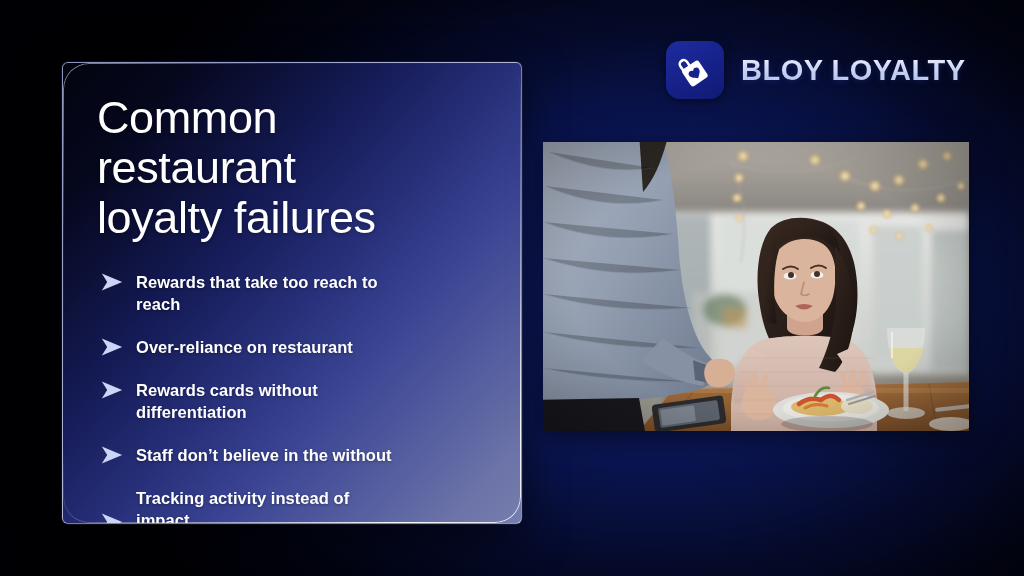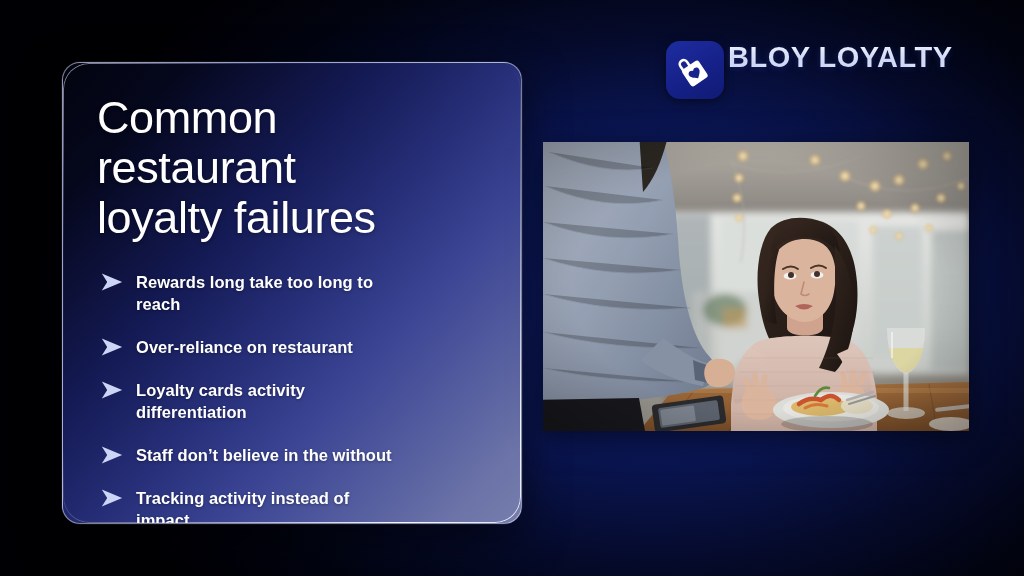--- a/index.html
+++ b/index.html
@@ -21,21 +21,21 @@
   #bg-glow {
     position:absolute; inset:0;
     background: radial-gradient(ellipse 380px 300px at 70% 45%, rgba(22,44,150,0.55) 0%, rgba(10,22,90,0.25) 45%, rgba(0,0,0,0) 75%);
   }
 
   
   #card {
     position:absolute;
     left:62px; top:62px;
     width:460px; height:462px;
-    border-radius:18px;
+    border-radius:6px;
     padding:30px 34px 10px 34px;
     background: linear-gradient(132deg,
         #030410 0%,
         #05071c 14%,
         #141a54 36%,
         #272f79 52%,
         #3b4594 66%,
         #555e9f 80%,
         #6c74a8 92%,
         #767ead 100%);
@@ -80,21 +80,21 @@
     margin-top:28px;
     list-style:none;
   }
   .bullet {
     display:flex;
     align-items:flex-start;
     gap:13px;
     margin-bottom:21px;
     padding-left:4px;
   }
-  .bullet:last-child { margin-bottom:0; }
+  .bullet:last-child { margin-bottom:0;align-items:flex-end; }
   .bullet-arrow {
     flex:0 0 auto;
     width:22px; height:18px;
     margin-top:2px;
     display:block;
   }
   .bullet-text {
     color:#ffffff;
     font-size:16.5px;
     line-height:22px;
@@ -102,21 +102,22 @@
     letter-spacing:0.05px;
     max-width:268px;
     text-shadow:0 1px 3px rgba(0,0,0,0.35);
   }
 
   
   #logo {
     position:absolute;
     left:666px; top:41px;
     display:flex;
-    gap:4px;
+    align-items:center;
+    gap:17px;
   }
   #logo-mark {
     width:58px; height:58px;
     border-radius:14px;
     background: linear-gradient(150deg,#1d2da0 0%,#17228c 48%,#101a74 100%);
     display:flex; align-items:center; justify-content:center;
     box-shadow: 0 2px 10px rgba(0,0,0,0.5);
   }
   #logo-text {
     font-size:29px;
@@ -155,35 +156,35 @@
   <h1 id="card-title">Common
 restaurant
 loyalty failures</h1>
 
   <ul id="bullet-list">
 
     <li class="bullet">
       <svg class="bullet-arrow" viewBox="0 0 22 18">
         <path d="M0.8 0.6 L21.2 9 L0.8 17.4 L6.2 9 Z" fill="#ccd5f5"></path>
       </svg>
-      <span class="bullet-text">Rewards long take too long to reach</span>
+      <span class="bullet-text">Rewards that take too reach to reach</span>
     </li>
 
     <li class="bullet">
       <svg class="bullet-arrow" viewBox="0 0 22 18">
         <path d="M0.8 0.6 L21.2 9 L0.8 17.4 L6.2 9 Z" fill="#ccd5f5"></path>
       </svg>
       <span class="bullet-text">Over-reliance on restaurant</span>
     </li>
 
     <li class="bullet">
       <svg class="bullet-arrow" viewBox="0 0 22 18">
         <path d="M0.8 0.6 L21.2 9 L0.8 17.4 L6.2 9 Z" fill="#ccd5f5"></path>
       </svg>
-      <span class="bullet-text">Loyalty cards activity differentiation</span>
+      <span class="bullet-text">Rewards cards without differentiation</span>
     </li>
 
     <li class="bullet">
       <svg class="bullet-arrow" viewBox="0 0 22 18">
         <path d="M0.8 0.6 L21.2 9 L0.8 17.4 L6.2 9 Z" fill="#ccd5f5"></path>
       </svg>
       <span class="bullet-text">Staff don’t believe in the without</span>
     </li>
 
     <li class="bullet">

